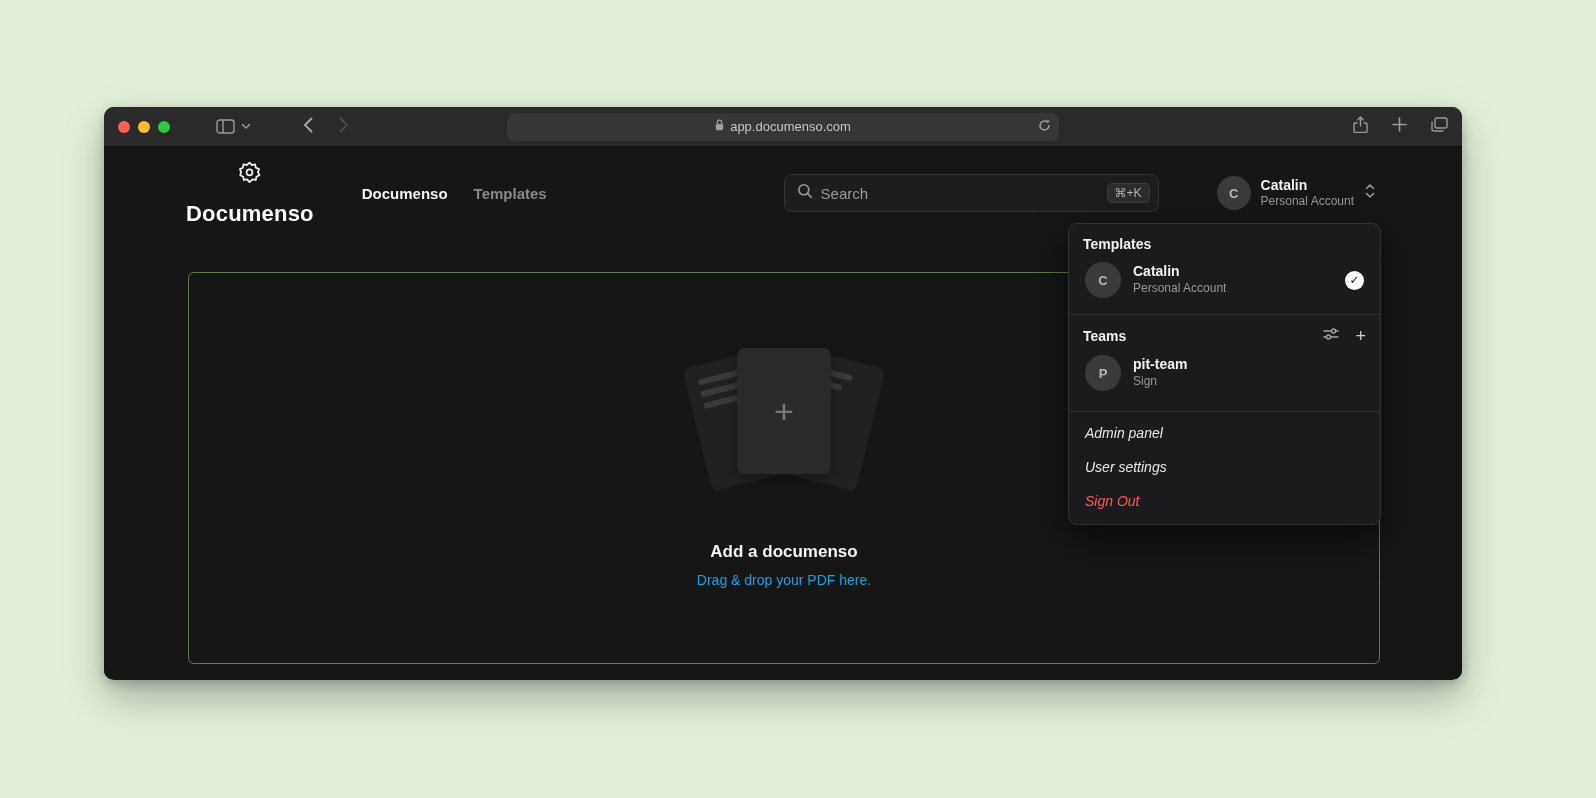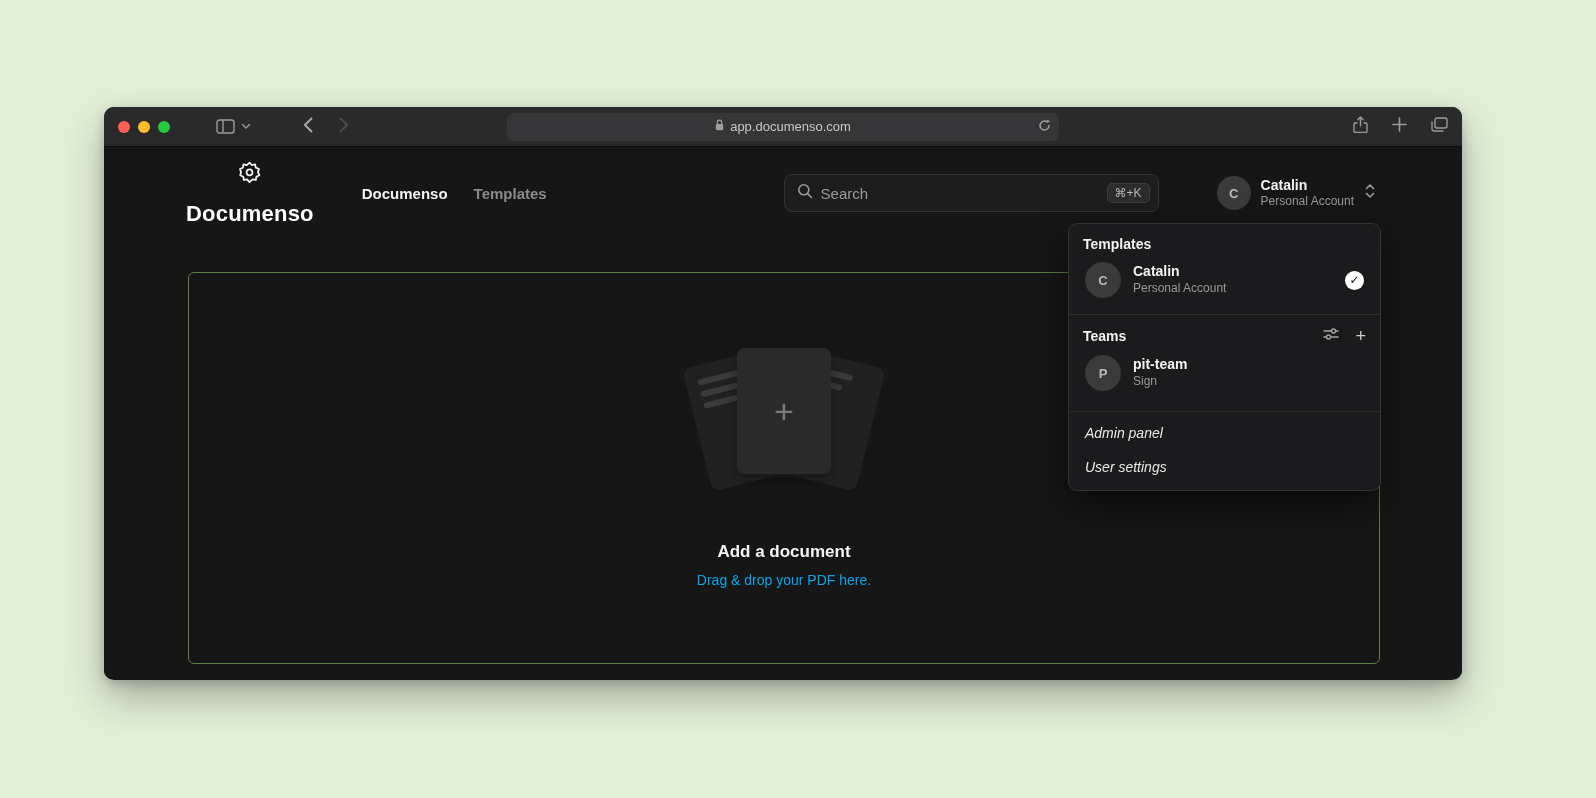--- a/index.html
+++ b/index.html
@@ -269,21 +269,21 @@
         </div>
         <div class="card right">
           <span class="bar b1"></span>
             <span class="bar b2"></span>
             <span class="bar b3"></span>
         </div>
         <div class="card center">
           <span class="plus">+</span>
         </div>
       </div>
-      <div class="dz-title">Add a document</div>
+      <div class="dz-title">Add a documenso</div>
       <div class="dz-sub">Drag &amp; drop your PDF here.</div>
     </div>
 
     <div class="menu">
       <div class="menu-section" style="padding-bottom:6px;">
         <div class="menu-label">Templates</div>
         <div class="menu-row">
           <span class="avatar">C</span>
           <span class="grow">
             <div class="row-name">Catalin</div>
@@ -316,16 +316,17 @@
             <div class="row-name">pit-team</div>
             <div class="row-sub">Sign</div>
           </span>
         </div>
       </div>
 
       <div class="menu-div"></div>
 
       <div class="menu-item">Admin panel</div>
       <div class="menu-item">User settings</div>
+      <div class="menu-item danger">Sign Out</div>
     </div>
 
   </div>
 </div>
 
 </body></html>

